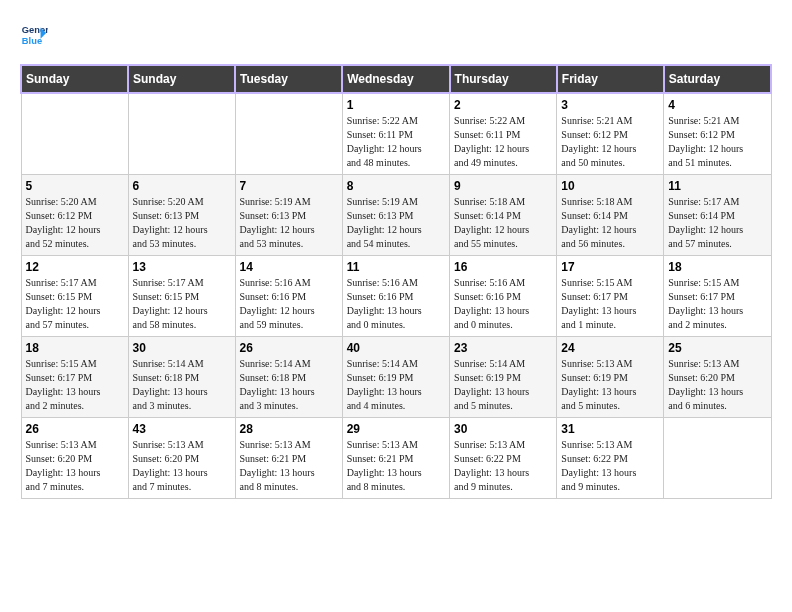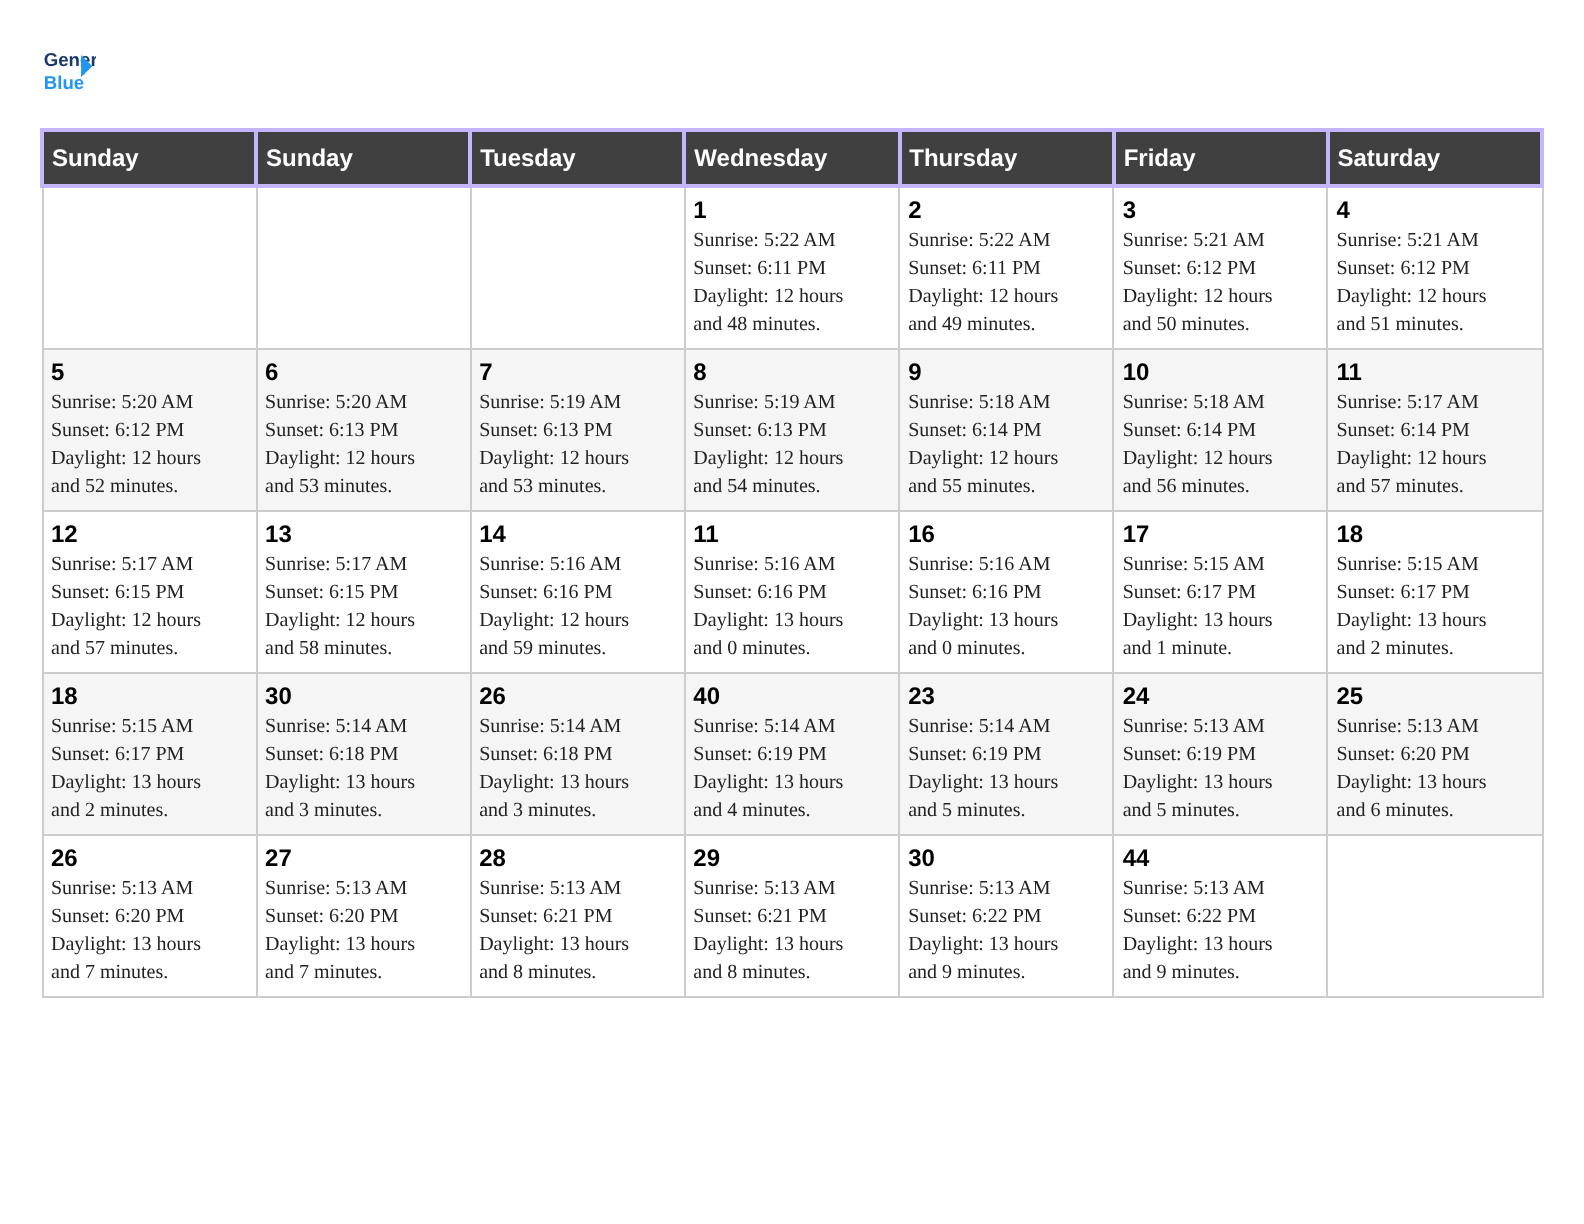--- a/index.html
+++ b/index.html
@@ -297,21 +297,21 @@
       </tr>
       <tr>
         <td>
           <span class="day-num">26</span>
           <div class="day-info" style="white-space: pre-line;">Sunrise: 5:13 AM
 Sunset: 6:20 PM
 Daylight: 13 hours
 and 7 minutes.</div>
         </td>
         <td>
-          <span class="day-num">27</span>
+          <span class="day-num">43</span>
           <div class="day-info" style="white-space: pre-line;">Sunrise: 5:13 AM
 Sunset: 6:20 PM
 Daylight: 13 hours
 and 7 minutes.</div>
         </td>
         <td>
           <span class="day-num">28</span>
           <div class="day-info" style="white-space: pre-line;">Sunrise: 5:13 AM
 Sunset: 6:21 PM
 Daylight: 13 hours
@@ -325,21 +325,21 @@
 and 8 minutes.</div>
         </td>
         <td>
           <span class="day-num">30</span>
           <div class="day-info" style="white-space: pre-line;">Sunrise: 5:13 AM
 Sunset: 6:22 PM
 Daylight: 13 hours
 and 9 minutes.</div>
         </td>
         <td>
-          <span class="day-num">44</span>
+          <span class="day-num">31</span>
           <div class="day-info" style="white-space: pre-line;">Sunrise: 5:13 AM
 Sunset: 6:22 PM
 Daylight: 13 hours
 and 9 minutes.</div>
         </td>
         <td class="empty"></td>
       </tr>
     </tbody>
 </table>
 

